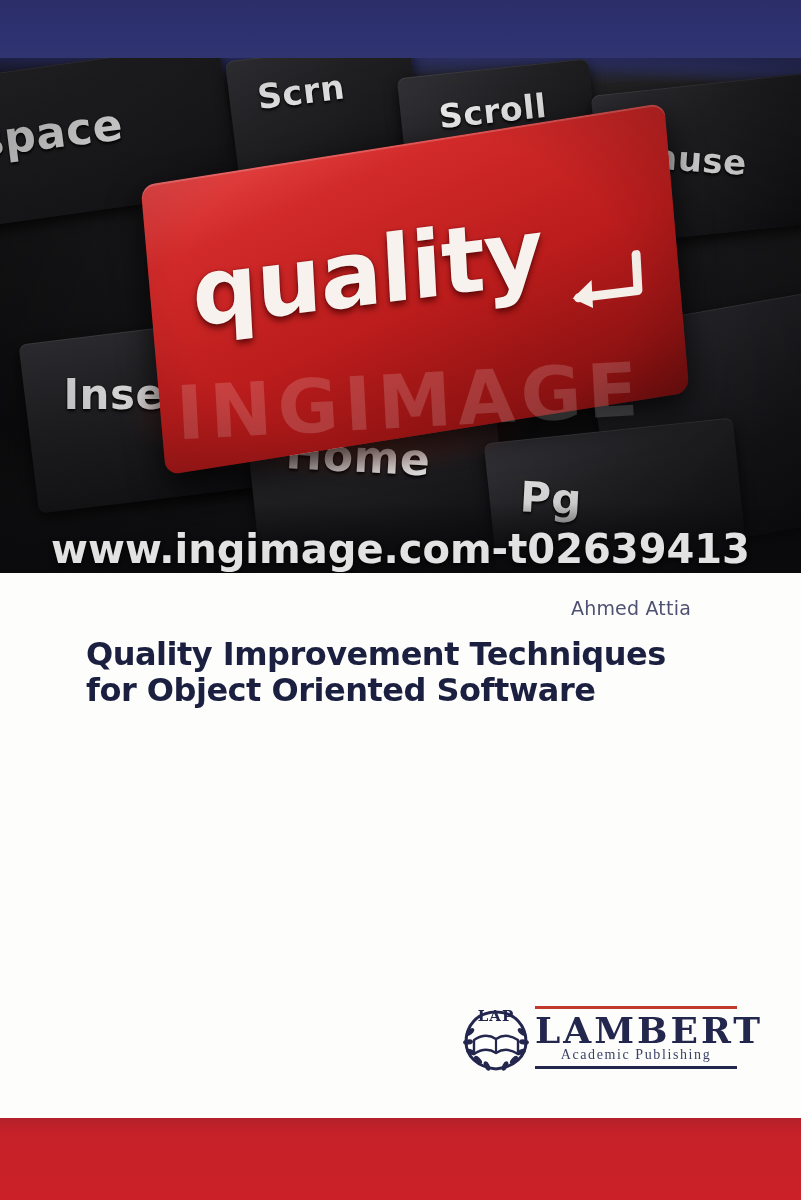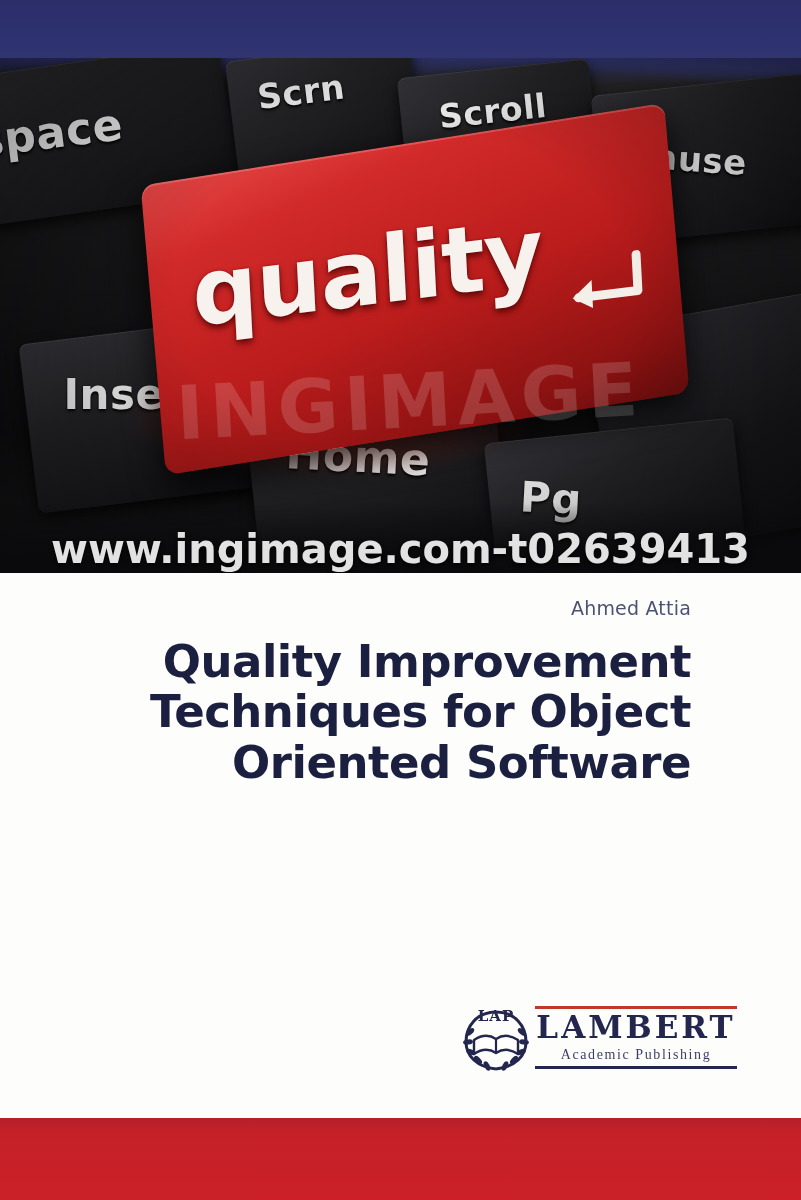--- a/index.html
+++ b/index.html
@@ -251,22 +251,21 @@
   }
   .author {
     text-align: right;
     font-size: 19px;
     color: #4e5272;
     font-weight: 400;
     letter-spacing: .2px;
     margin: 24px 0 0 0;
   }
   .title {
-    text-align: right;
-    font-size: 45px;
+    font-size: 32px;
     line-height: 1.12;
     font-weight: 700;
     color: #1c2040;
     letter-spacing: -0.5px;
     margin: 18px 0 0 0;
   }
   .subtitle {
     text-align: right;
     font-size: 24px;
     line-height: 1.22;
@@ -298,21 +297,21 @@
   }
   .logo-rule.top { top: 2px; }
   .logo-rule.bot { top: 62px; background:#23264d; height:3px; }
   .logo-lambert {
     position: absolute;
     left: 0; top: 8px;
     width: 202px;
     text-align: center;
     font-family: "DejaVu Serif", "Liberation Serif", serif;
     font-weight: 700;
-    font-size: 31px;
+    font-size: 36px;
     letter-spacing: 3px;
     color: #23264d;
     line-height: 1;
   }
   .logo-acad {
     position: absolute;
     left: 0; top: 44px;
     width: 202px;
     text-align: center;
     font-family: Liberation Serif, serif;

